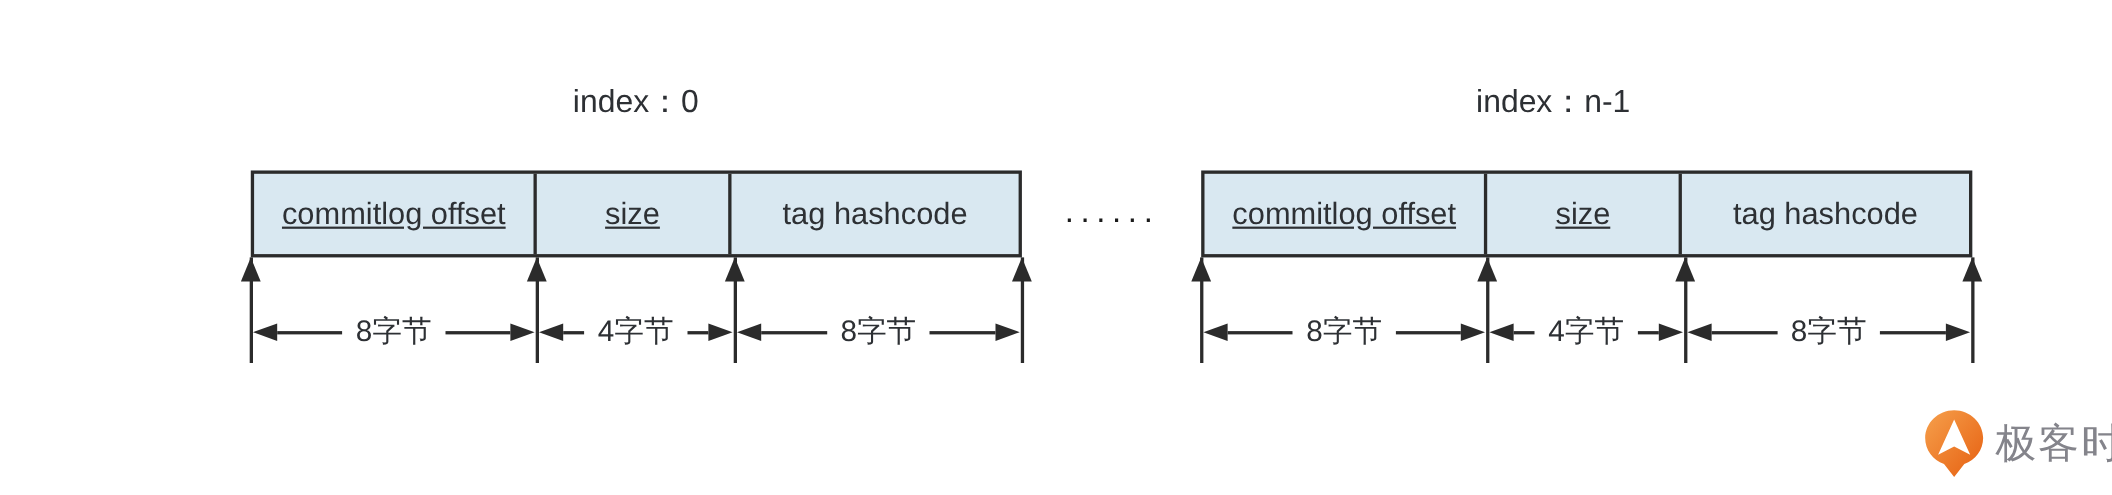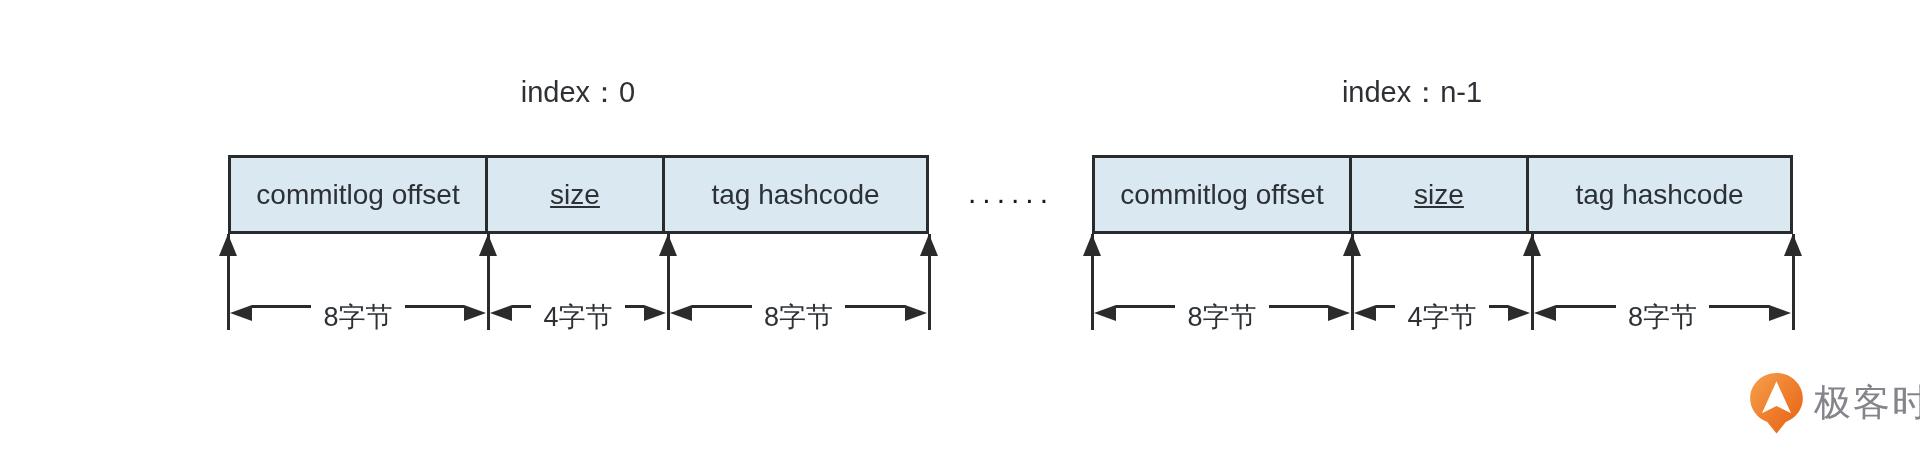--- a/index.html
+++ b/index.html
@@ -18,33 +18,33 @@
   }
   .block{
     position:absolute;top:155px;width:701px;height:79px;
     display:flex;background:var(--fill);
     border:3px solid var(--line);
   }
   .cell{
     display:flex;align-items:center;justify-content:center;
     font-size:28px;color:var(--text);white-space:nowrap;
   }
-  .cell.c1{width:257px;border-right:3px solid var(--line);}
+  .cell.c1{width:257px;border-right:3px solid var(--line);text-decoration:underline;}
   .cell.c2{width:177px;border-right:3px solid var(--line);text-decoration:underline;}
   .cell.c3{flex:1;text-align:center;}
 
   .vline{position:absolute;top:234px;width:3px;height:96px;background:var(--line);}
   .ah-up{
     position:absolute;top:234px;width:0;height:0;
     border-left:9px solid transparent;border-right:9px solid transparent;
     border-bottom:22px solid var(--line);
   }
   .dim{
-    position:absolute;top:305px;height:18px;
-    display:flex;align-items:flex-start;
+    position:absolute;top:293px;height:18px;
+    display:flex;align-items:center;
   }
   .ah-l{width:0;height:0;border-top:8px solid transparent;border-bottom:8px solid transparent;border-right:22px solid var(--line);}
   .ah-r{width:0;height:0;border-top:8px solid transparent;border-bottom:8px solid transparent;border-left:22px solid var(--line);}
   .dline{flex:1;height:3px;background:var(--line);}
   .dim-label{
     padding:0 12px;font-size:27px;line-height:1;color:var(--text);
     white-space:nowrap;transform:translateY(-1px);
   }
 
   .ellipsis{

